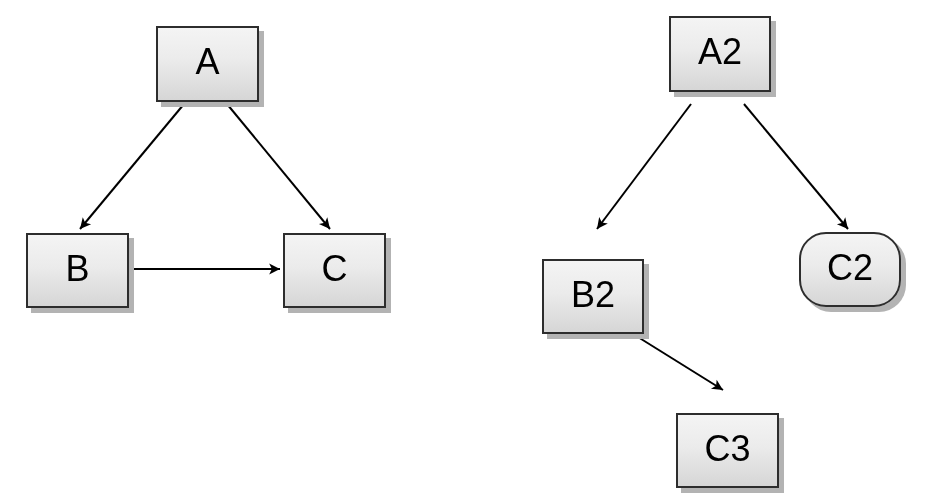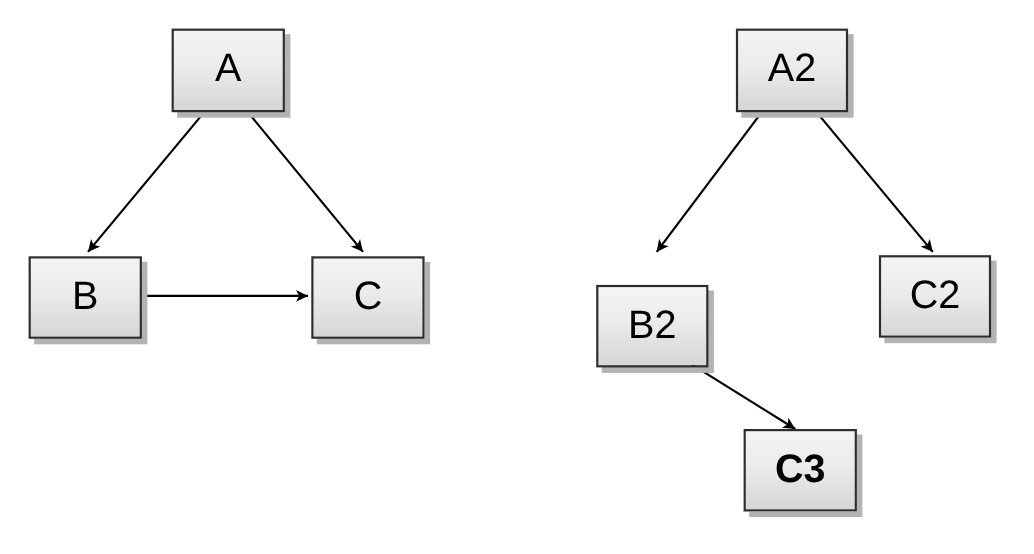--- a/index.html
+++ b/index.html
@@ -67,26 +67,26 @@
   <div class="node" style="left:156px; top:26px;  width:103px; height:76px;">
     <span class="node-label">A</span>
   </div>
   <div class="node" style="left:26px;  top:233px; width:103px; height:75px;">
     <span class="node-label">B</span>
   </div>
   <div class="node" style="left:283px; top:233px; width:103px; height:75px;">
     <span class="node-label">C</span>
   </div>
 
-  <div class="node" style="left:669px; top:26px;  width:102px; height:76px;">
+  <div class="node" style="left:669px; top:16px;  width:102px; height:76px;">
     <span class="node-label">A2</span>
   </div>
   <div class="node" style="left:542px; top:233px; width:102px; height:75px;margin-top:26px;">
     <span class="node-label">B2</span>
   </div>
-  <div class="node" style="left:799px; top:232px; width:102px; height:75px;">
+  <div class="node" style="left:799px; top:232px; width:102px; height:75px;border-radius:27px;">
     <span class="node-label">C2</span>
   </div>
-  <div class="node" style="left:676px; top:390px; width:103px; height:75px;font-weight:bold;">
+  <div class="node" style="left:676px; top:413px; width:103px; height:75px;">
     <span class="node-label">C3</span>
   </div>
 
 </div>
 
 </body></html>

